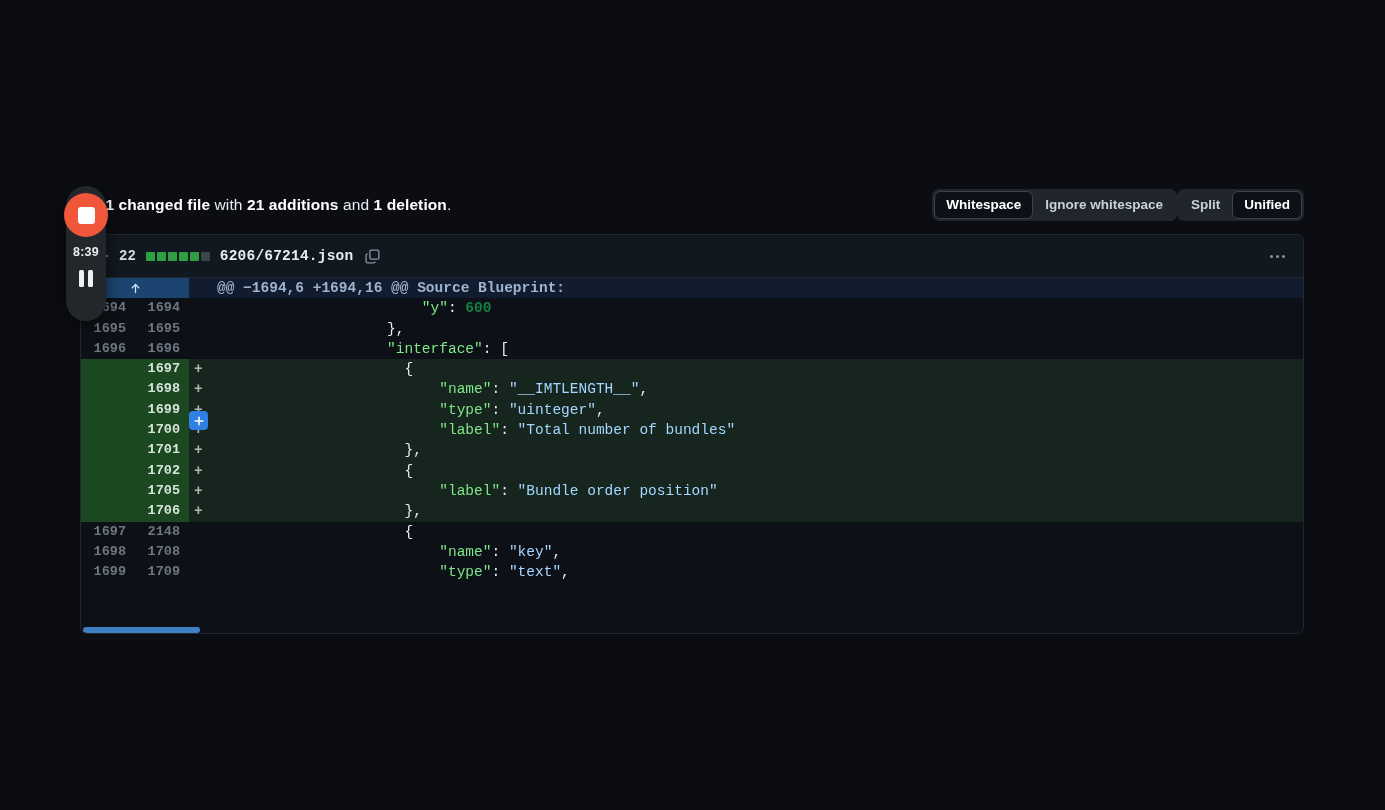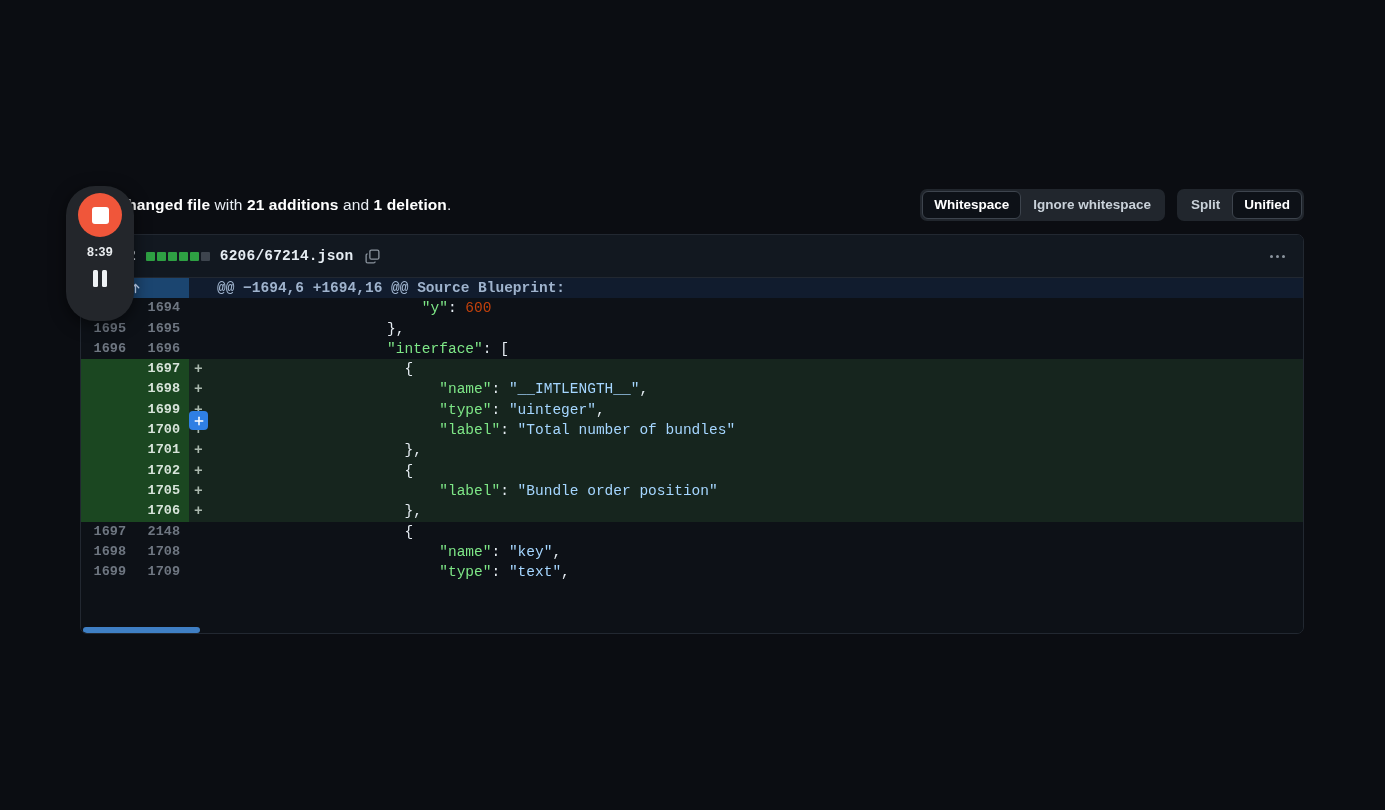--- a/index.html
+++ b/index.html
@@ -35,21 +35,20 @@
     color: #e9edf3;
     letter-spacing: .1px;
     white-space: nowrap;
   }
   .summary-text b { font-weight: 700; color: #ffffff; }
 
   
   .toolbar {
     display: flex;
     align-items: center;
-    gap: 12px;
   }
   .seg {
     display: flex;
     align-items: center;
     background: #21262d;
     border-radius: 7px;
     padding: 2px;
   }
   .seg-btn {
     font-size: 13.5px;
@@ -189,21 +188,21 @@
   .expand-btn {
     width: 100%; height: 100%;
     display: flex; align-items: center; justify-content: center;
     cursor: pointer;
   }
   .icon-expand-up { width: 13px; height: 13px; display: block; }
 
   
   .k { color: #7ee787; }
   .s { color: #a5d6ff; }
-  .n { color: #c2410c; }
+  .n { color: #15803d; font-weight: bold; }
   .p { color: #e6edf3; }
 
   
   .add-marker {
     position: absolute;
     left: 108px;
     top: 133px;
     width: 19px;
     height: 19px;
     background: #2f7fe4;
@@ -232,21 +231,21 @@
     background: #3f7fc4;
     border-radius: 3px;
     cursor: pointer;
   }
 
   
   .recorder {
     position: absolute;
     left: 66px;
     top: 186px;
-    width: 68px;
+    width: 40px;
     height: 135px;
     background: #23262b;
     border-radius: 29px;
     z-index: 40;
     display: flex;
     flex-direction: column;
     align-items: center;
     padding-top: 7px;
     box-shadow: 0 4px 16px rgba(0,0,0,.55);
   }

